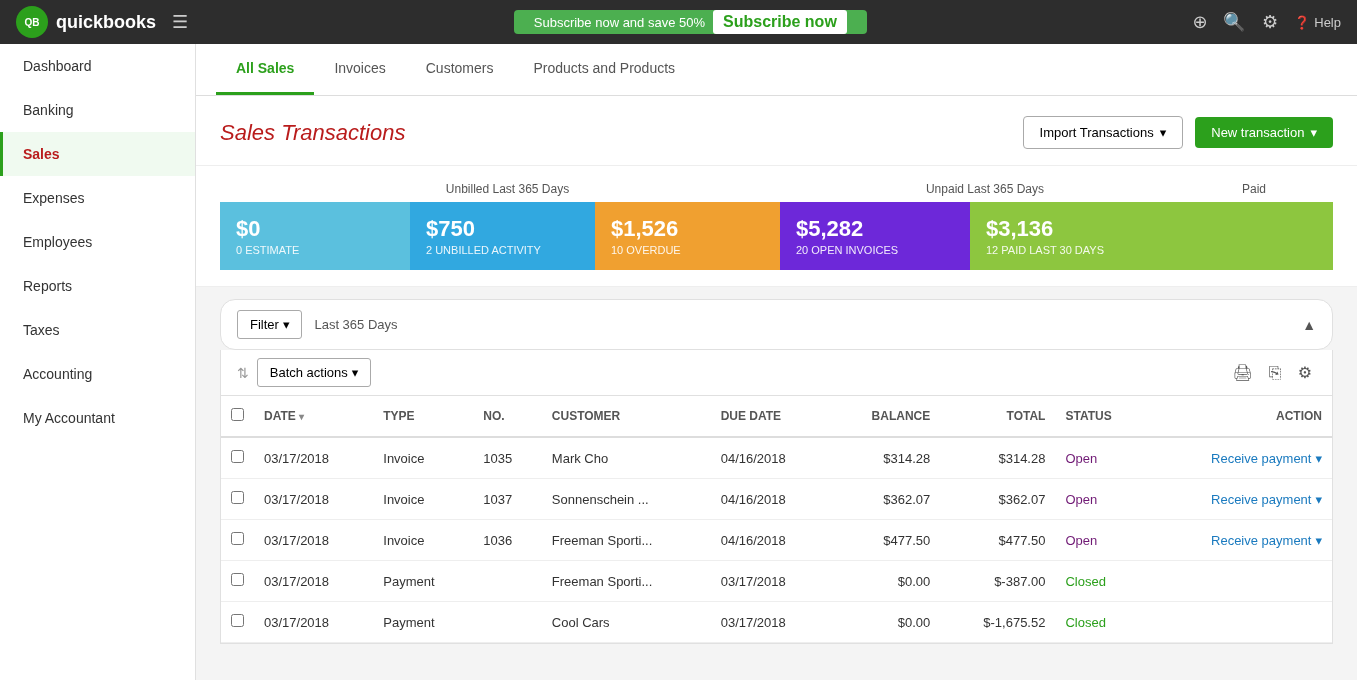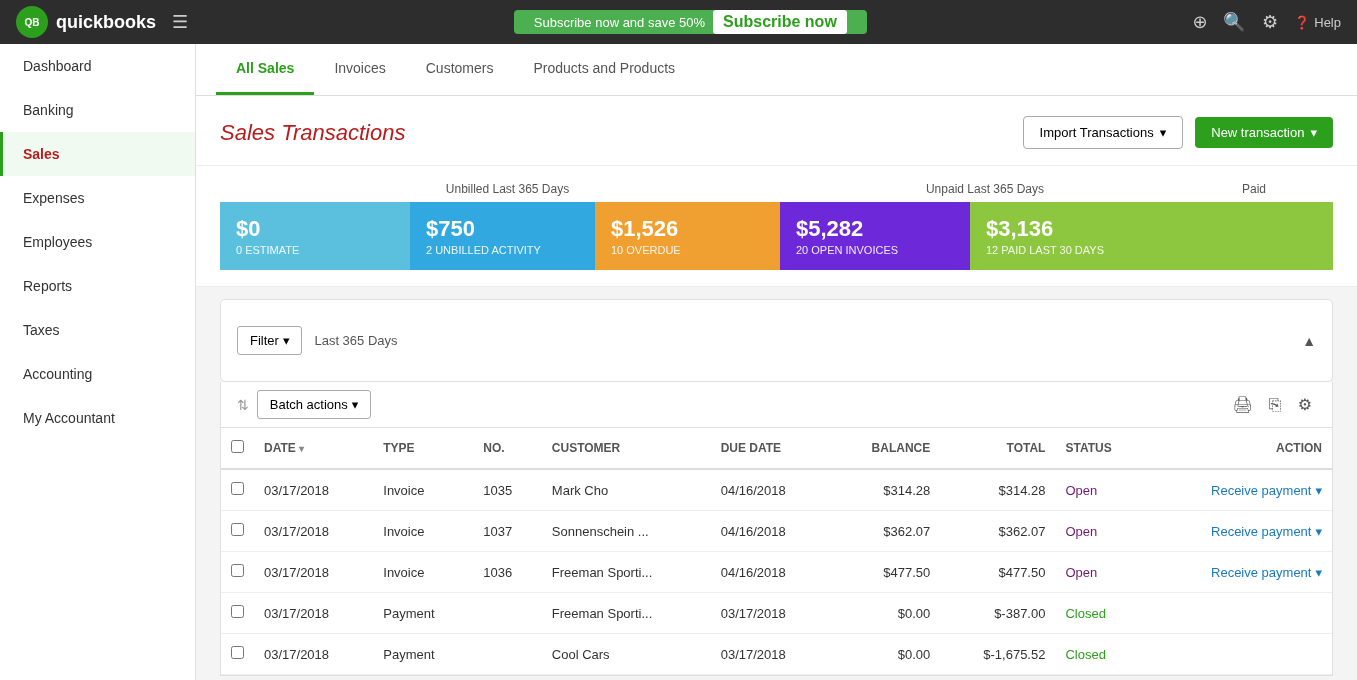--- a/index.html
+++ b/index.html
@@ -320,21 +320,21 @@
           <div class="sub">20 OPEN INVOICES</div>
         </div>
         <div class="card card-green">
           <div class="amount">$3,136</div>
           <div class="sub">12 PAID LAST 30 DAYS</div>
         </div>
       </div>
     </div>
 
     <div style="background: #f4f4f4; padding: 12px 24px 0;">
-      <div style="background: white; padding: 26px 16px; border: 1px solid #e0e0e0; border-radius: 5px; display: flex; align-items: center; justify-content: space-between;">
+      <div style="background: white; padding: 10px 16px; border: 1px solid #e0e0e0; border-radius: 15px; display: flex; align-items: center; justify-content: space-between;">
         <div style="display: flex; align-items: center; gap: 12px;">
           <button class="btn-filter">
             <span>Filter</span>
             <span>▾</span>
           </button>
           <span class="filter-text">Last 365 Days</span>
         </div>
         <div style="display: flex; align-items: center; gap: 4px;">
           <span style="color: #555; font-size: 14px;">▲</span>
         </div>

